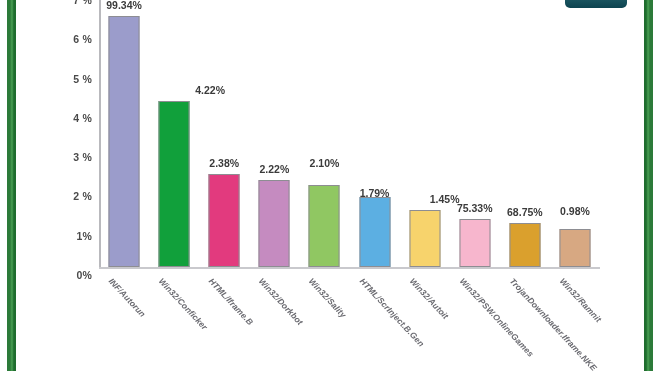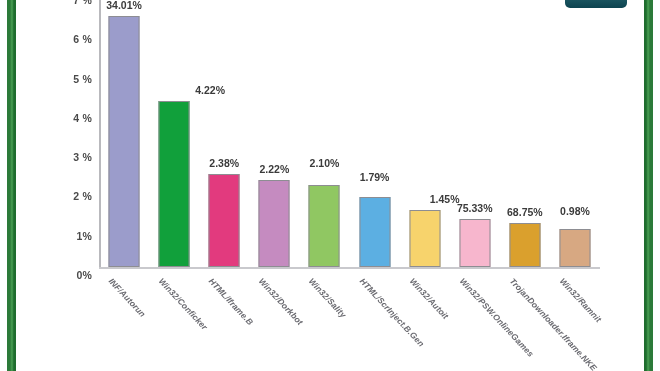--- a/index.html
+++ b/index.html
@@ -171,41 +171,41 @@
         <div class="ytick" style="top: 111.857px;">4 %</div>
         <div class="ytick" style="top: 151.143px;">3 %</div>
         <div class="ytick" style="top: 190.429px;">2 %</div>
         <div class="ytick" style="top: 229.714px;">1%</div>
         <div class="ytick" style="top: 269px;">0%</div>
       </div>
 
     <div class="bars" id="bars">
         <div class="bar-slot" style="left: 0px; width: 50.1px;">
           <div class="bar" style="height: 251.429px; background: rgb(155, 156, 203); border-color: rgb(141, 141, 146);"></div>
-          <div class="bar-value" style="color: rgb(59, 59, 59); bottom: 258.429px;">34.01%</div>
+          <div class="bar-value" style="color: rgb(59, 59, 59); bottom: 258.429px;">99.34%</div>
         </div>
         <div class="bar-slot" style="left: 50.1px; width: 50.1px;">
           <div class="bar" style="height: 165.786px; background: rgb(17, 160, 59); border-color: rgb(141, 141, 146);"></div>
           <div class="bar-value" style="color: rgb(59, 59, 59); bottom: 172.786px; margin-left: 36px;">4.22%</div>
         </div>
         <div class="bar-slot" style="left: 100.2px; width: 50.1px;">
           <div class="bar" style="height: 93.5px; background: rgb(226, 58, 126); border-color: rgb(141, 141, 146);"></div>
           <div class="bar-value" style="color: rgb(59, 59, 59); bottom: 100.5px;">2.38%</div>
         </div>
         <div class="bar-slot" style="left: 150.3px; width: 50.1px;">
           <div class="bar" style="height: 87.2143px; background: rgb(197, 139, 192); border-color: rgb(141, 141, 146);"></div>
           <div class="bar-value" style="color: rgb(59, 59, 59); bottom: 94.2143px;">2.22%</div>
         </div>
         <div class="bar-slot" style="left: 200.4px; width: 50.1px;">
           <div class="bar" style="height: 82.5px; background: rgb(144, 199, 98); border-color: rgb(141, 141, 146);"></div>
           <div class="bar-value" style="color: rgb(59, 59, 59); bottom: 100px;">2.10%</div>
         </div>
         <div class="bar-slot" style="left: 250.5px; width: 50.1px;">
           <div class="bar" style="height: 70.3214px; background: rgb(92, 175, 226); border-color: rgb(141, 141, 146);"></div>
-          <div class="bar-value" style="color: rgb(59, 59, 59); bottom: 86px;">1.79%</div>
+          <div class="bar-value" style="color: rgb(59, 59, 59); bottom: 70px;">1.79%</div>
         </div>
         <div class="bar-slot" style="left: 300.6px; width: 50.1px;">
           <div class="bar" style="height: 56.9643px; background: rgb(247, 211, 108); border-color: rgb(141, 141, 146);"></div>
           <div class="bar-value" style="color: rgb(59, 59, 59); bottom: 63.9643px; margin-left: 20px;">1.45%</div>
         </div>
         <div class="bar-slot" style="left: 350.7px; width: 50.1px;">
           <div class="bar" style="height: 48.3214px; background: rgb(247, 182, 205); border-color: rgb(141, 141, 146);"></div>
           <div class="bar-value" style="color: rgb(59, 59, 59); bottom: 55.3214px;">75.33%</div>
         </div>
         <div class="bar-slot" style="left: 400.8px; width: 50.1px;">

